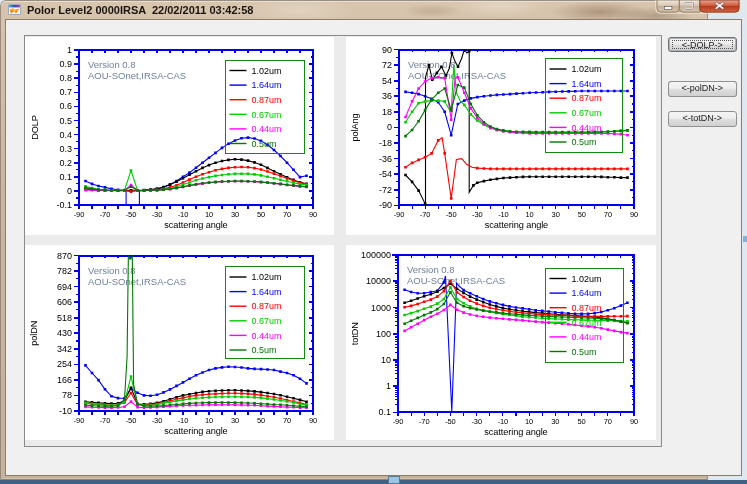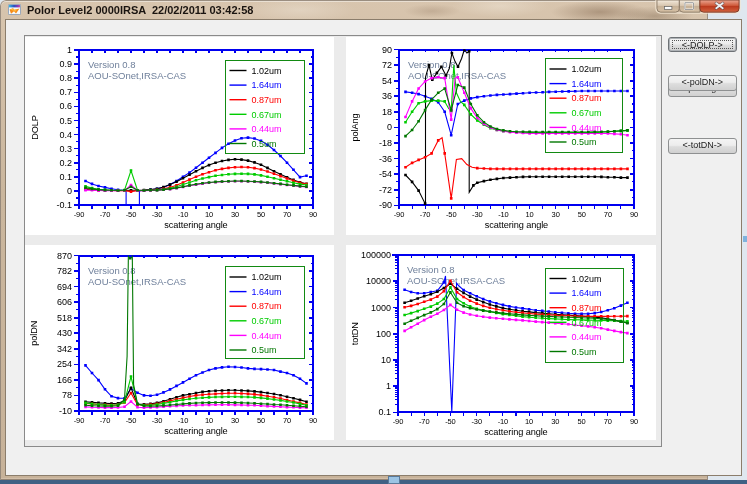--- a/index.html
+++ b/index.html
@@ -78,22 +78,22 @@
     <div class="canvas" style="left:0.5px;top:0.5px;width:309px;height:198px"></div>
     <div class="canvas" style="left:321.5px;top:0.5px;width:310px;height:198px"></div>
     <div class="canvas" style="left:0.5px;top:208.5px;width:309px;height:195px"></div>
     <div class="canvas" style="left:321.5px;top:208.5px;width:310px;height:195px"></div>
   </div>
 
   <div class="btn" style="top:16.7px;border-color:#6e7276;box-shadow:inset 0 0 0 1px #aeb2b6">
         <div style="position:absolute;left:2.5px;top:2.5px;right:2.5px;bottom:2.5px;border:1px dotted #555;line-height:8.5px">&lt;-DOLP-&gt;</div>
       </div>
   <div class="btn" style="top:61px">&lt;-polAng-&gt;</div>
-  <div class="btn" style="top:55px">&lt;-polDN-&gt;</div>
-  <div class="btn" style="top:118px">&lt;-totDN-&gt;</div>
+  <div class="btn" style="top:61px">&lt;-polDN-&gt;</div>
+  <div class="btn" style="top:91px">&lt;-totDN-&gt;</div>
  </div>
 </div>
 <div style="position:absolute;left:0;top:480px;width:747px;height:4px;background:#406184"></div>
 <div style="position:absolute;left:388px;top:476px;width:12px;height:8px;background:#9cc4e4;border:1px solid #5a7a9a"></div>
 <div style="position:absolute;left:743px;top:236px;width:4px;height:6px;background:#7fb2dd"></div>
 <svg class="chart" style="left:25px;top:36px" width="309" height="198" viewBox="0 0 309 198">
 <defs>
       <clipPath id="cpTL">
         <rect x="54" y="14" width="234" height="155"></rect>
       </clipPath>

